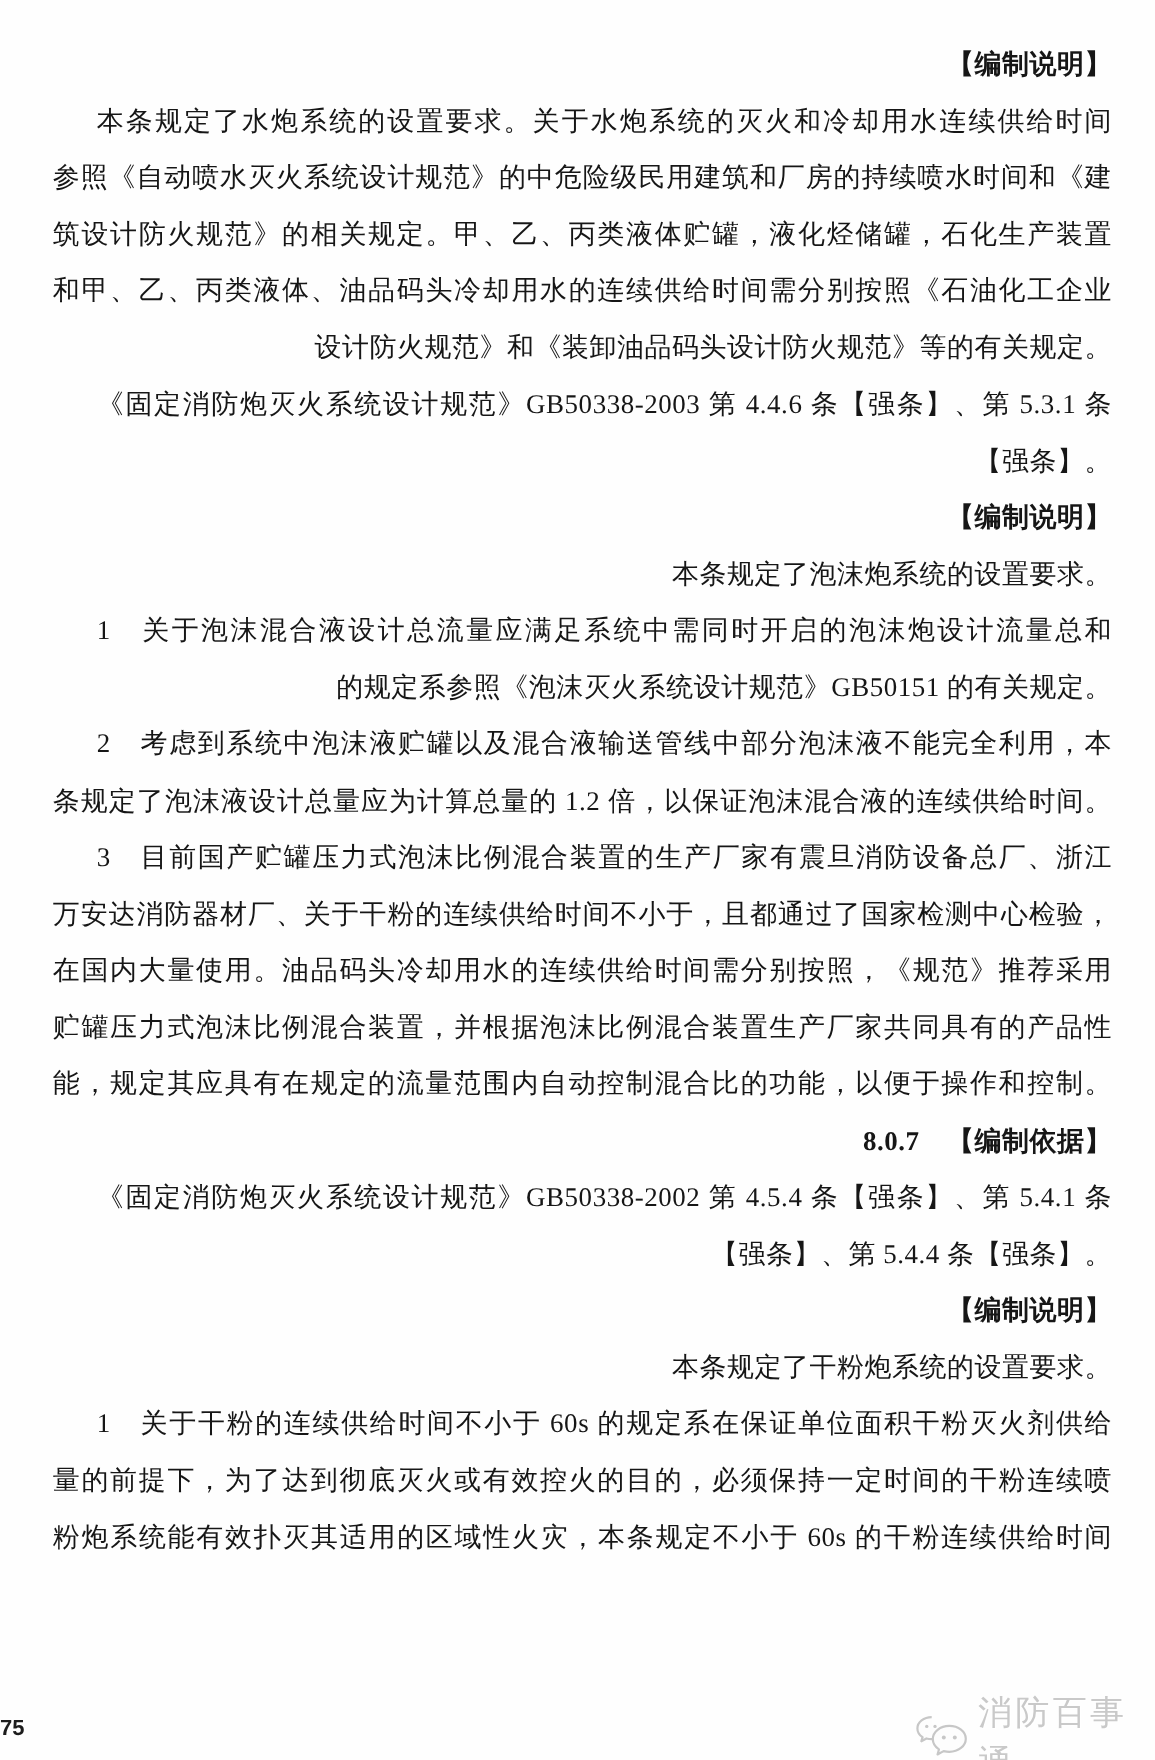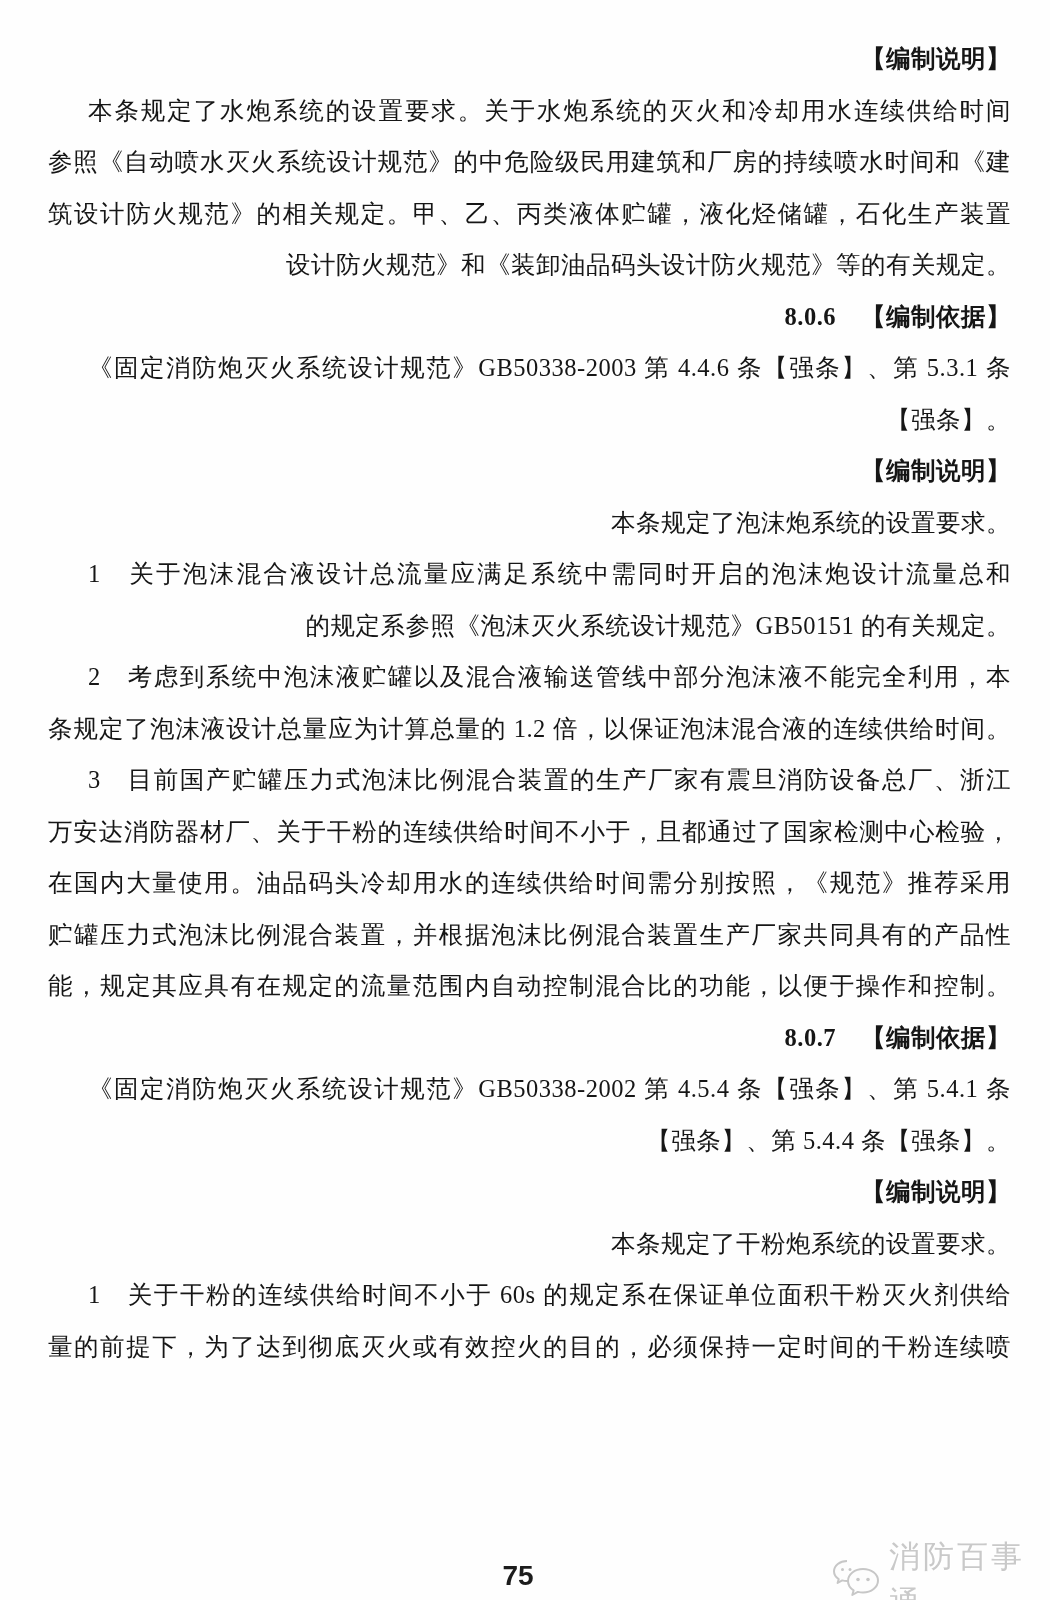--- a/index.html
+++ b/index.html
@@ -63,57 +63,58 @@
     color: #c9c9c9;
     letter-spacing: 3px;
     text-shadow: 1px 1px 0 #ffffff;
     font-family: "Liberation Serif", "DejaVu Serif", serif;
   }
   .page-number {
     position: absolute;
     top: 1560px;
     left: 0;
     width: 1036px;
-    text-align: center;
+    text-align: left;
     font-family: "Liberation Sans", "DejaVu Sans", sans-serif;
-    font-size: 28px;
+    font-size: 20px;
     font-weight: bold;
     color: #1c1c1c;
   }
 </style>
 </head>
 <body>
 
 <div class="doc-content">
     <div class="line b">【编制说明】</div>
     <div class="line ind jf">本条规定了水炮系统的设置要求。关于水炮系统的灭火和冷却用水连续供给时间</div>
     <div class="line jf">参照《自动喷水灭火系统设计规范》的中危险级民用建筑和厂房的持续喷水时间和《建</div>
     <div class="line jf">筑设计防火规范》的相关规定。甲、乙、丙类液体贮罐，液化烃储罐，石化生产装置</div>
+    <div class="line jf">和甲、乙、丙类液体、油品码头冷却用水的连续供给时间需分别按照《石油化工企业</div>
     <div class="line">设计防火规范》和《装卸油品码头设计防火规范》等的有关规定。</div>
-    <div class="line b sec">8.0.6　【编制依据】</div>
     <div class="line ind jf">《固定消防炮灭火系统设计规范》GB50338-2003 第 4.4.6 条【强条】、第 5.3.1 条</div>
     <div class="line">【强条】。</div>
     <div class="line b">【编制说明】</div>
     <div class="line ind">本条规定了泡沫炮系统的设置要求。</div>
     <div class="line ind jf">1　关于泡沫混合液设计总流量应满足系统中需同时开启的泡沫炮设计流量总和</div>
     <div class="line">的规定系参照《泡沫灭火系统设计规范》GB50151 的有关规定。</div>
     <div class="line ind jf">2　考虑到系统中泡沫液贮罐以及混合液输送管线中部分泡沫液不能完全利用，本</div>
     <div class="line jf">条规定了泡沫液设计总量应为计算总量的 1.2 倍，以保证泡沫混合液的连续供给时间。</div>
     <div class="line ind jf">3　目前国产贮罐压力式泡沫比例混合装置的生产厂家有震旦消防设备总厂、浙江</div>
     <div class="line jf">万安达消防器材厂、关于干粉的连续供给时间不小于，且都通过了国家检测中心检验，</div>
     <div class="line jf">在国内大量使用。油品码头冷却用水的连续供给时间需分别按照，《规范》推荐采用</div>
     <div class="line jf">贮罐压力式泡沫比例混合装置，并根据泡沫比例混合装置生产厂家共同具有的产品性</div>
     <div class="line jf">能，规定其应具有在规定的流量范围内自动控制混合比的功能，以便于操作和控制。</div>
     <div class="line b sec">8.0.7　【编制依据】</div>
     <div class="line ind jf">《固定消防炮灭火系统设计规范》GB50338-2002 第 4.5.4 条【强条】、第 5.4.1 条</div>
     <div class="line">【强条】、第 5.4.4 条【强条】。</div>
     <div class="line b">【编制说明】</div>
     <div class="line ind">本条规定了干粉炮系统的设置要求。</div>
     <div class="line ind jf">1　关于干粉的连续供给时间不小于 60s 的规定系在保证单位面积干粉灭火剂供给</div>
     <div class="line jf">量的前提下，为了达到彻底灭火或有效控火的目的，必须保持一定时间的干粉连续喷</div>
+    <div class="line jf">粉炮系统能有效扑灭其适用的区域性火灾，本条规定不小于 60s 的干粉连续供给时间</div>
   </div>
 
 <div class="watermark">
   <span class="wm-icon">
     <svg width="52" height="46" viewBox="0 0 52 46" xmlns="http://www.w3.org/2000/svg">
       <g fill="#fdfdfd" stroke="#c7c7c7" stroke-width="2" stroke-linejoin="round">
         <path d="M17 4 C9.8 4 4 8.6 4 14.3 c0 3.2 1.8 6 4.7 7.9 L7.6 26 l4.6-2.6 c1.5.4 3.1.6 4.8.6 .6 0 1.2 0 1.8-.1"></path>
         <path d="M33 12 c-8.3 0-15 5.4-15 12 0 3.8 2.2 7.2 5.6 9.4 L22.3 38 l5.5-3.1 c1.7.4 3.4.7 5.2.7 8.3 0 15-5.4 15-12 s-6.7-11.6-15-11.6z"></path>
       </g>
       <g fill="#c7c7c7" stroke="none">

